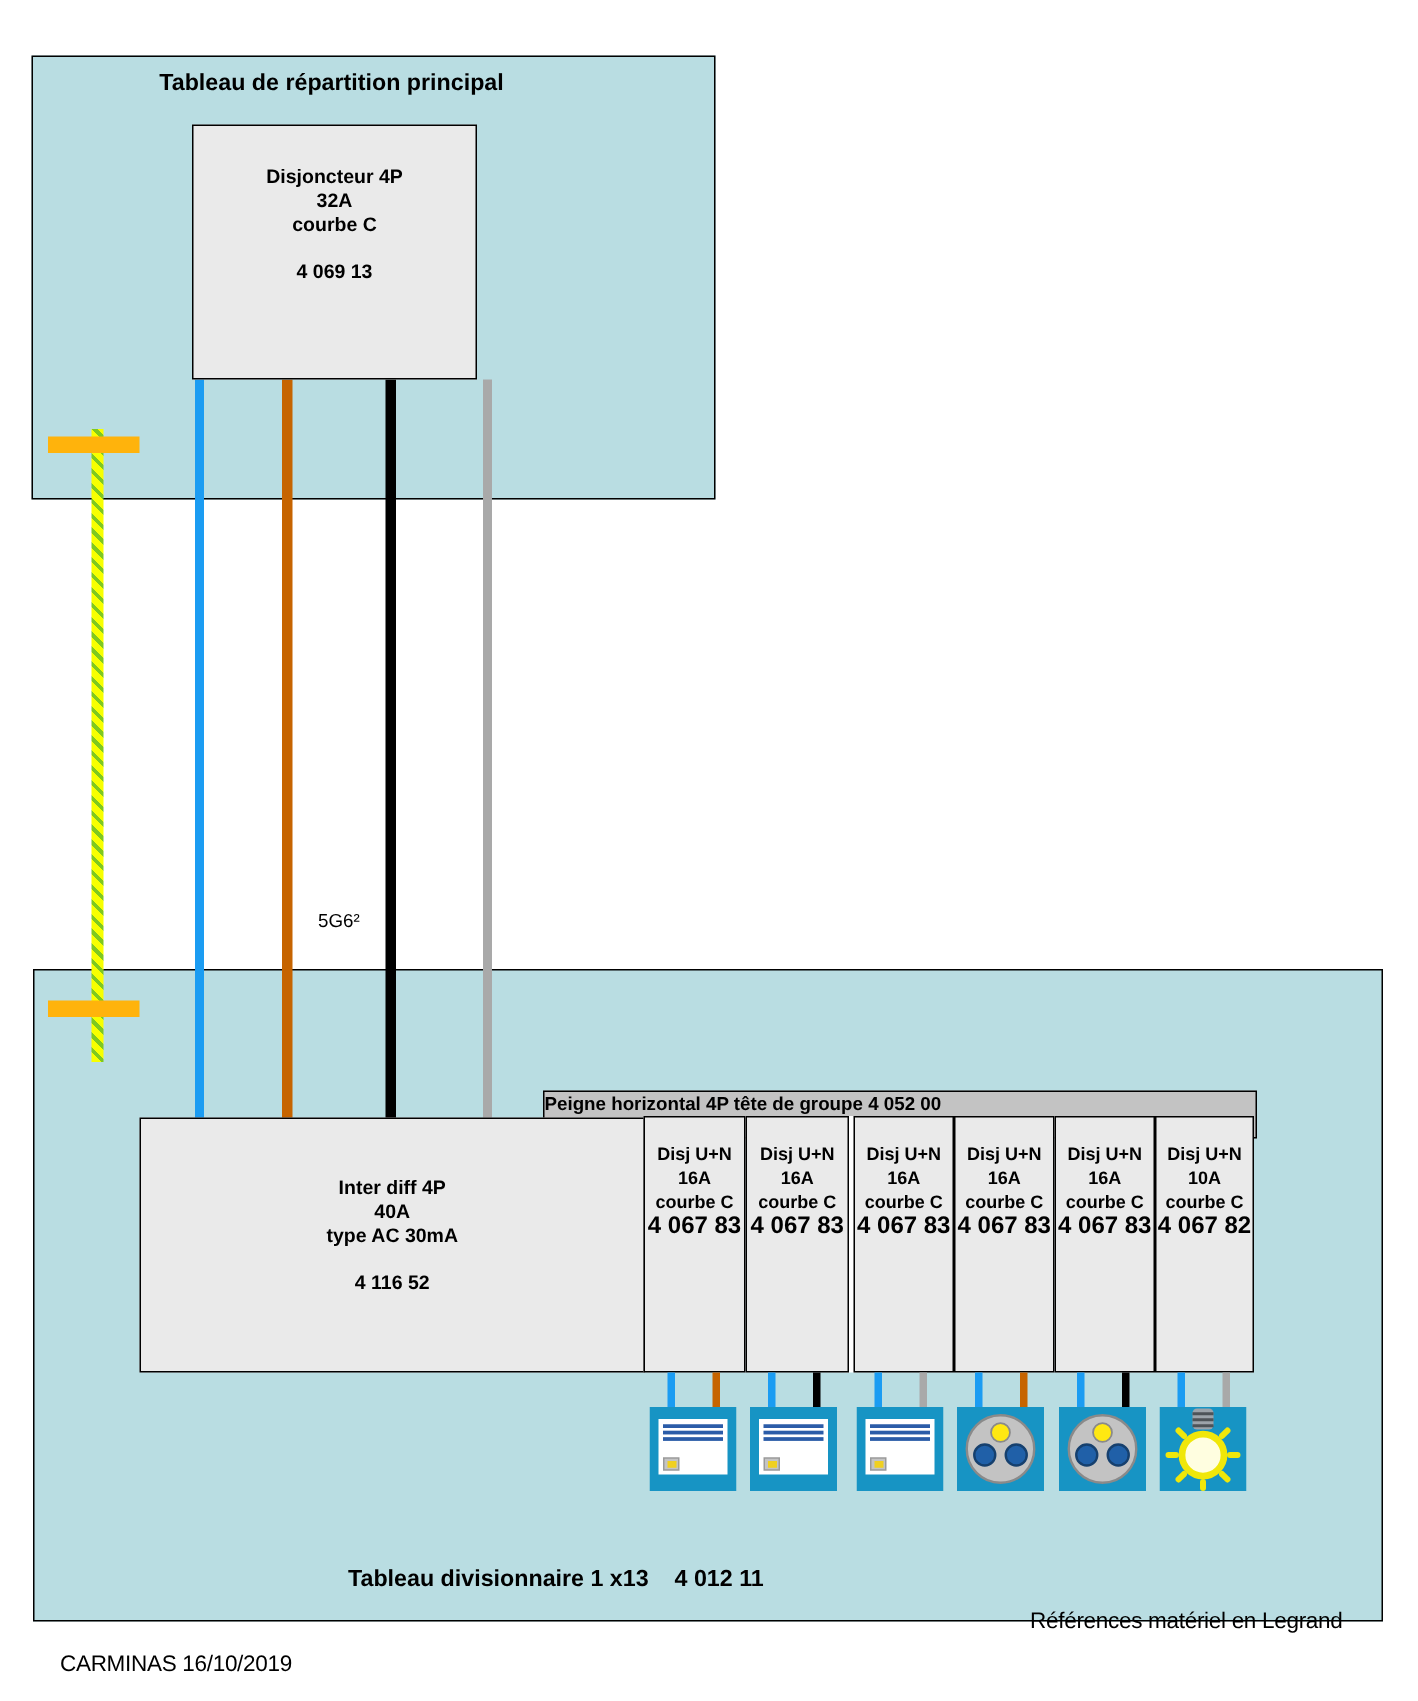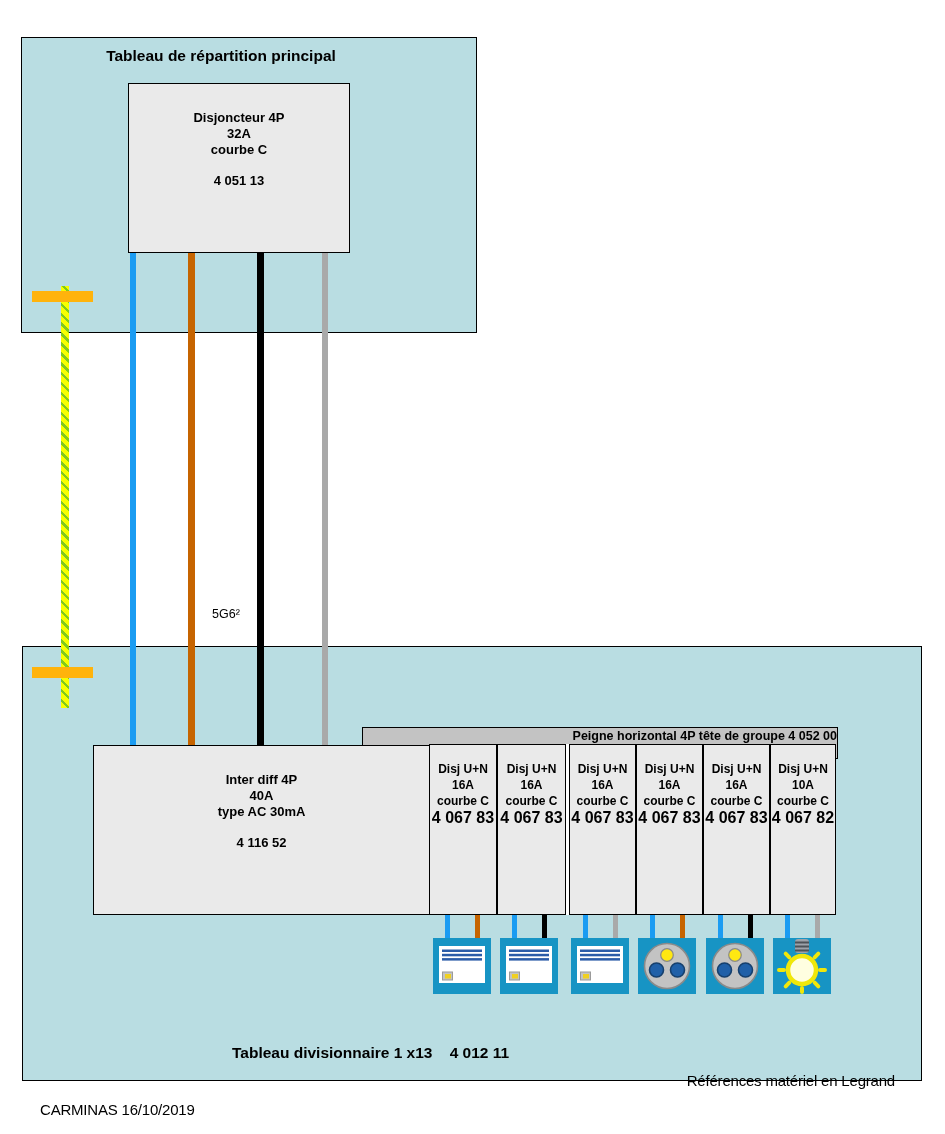--- a/index.html
+++ b/index.html
@@ -17,21 +17,21 @@
   .wire { position:absolute; }
   .earth-wire {
     position:absolute; width:8px;
     background:repeating-linear-gradient(45deg, var(--earth-yellow) 0 4.5px, var(--earth-green) 4.5px 7px);
   }
   .busbar { position:absolute; width:61px; height:11px; background:var(--busbar-orange); }
   .cable-label { position:absolute; font-size:12.5px; }
   .peigne {
     position:absolute; left:362px; top:727px; width:476px; height:32px;
     background:var(--peigne-bg); border:1px solid #000;
-    font-weight:bold; font-size:12.5px; text-align:right; line-height:16px;
+    font-weight:bold; font-size:12.5px; text-align:left; line-height:16px;
   }
   .breaker-box {
     position:absolute; top:744px; height:171px; background:var(--box-bg); border:1px solid #000;
     text-align:center; font-weight:bold; padding-top:16px;
   }
   .breaker-box .bl { font-size:12px; line-height:16px; }
   .breaker-box .bref { font-size:16px; margin-top:0; }
   .gap-strip { position:absolute; background:#fff; }
   .stub { position:absolute; top:915px; height:24px; width:5px; }
   .device { position:absolute; top:938px; width:58px; height:56px; }
@@ -53,30 +53,30 @@
   <div class="busbar" style="left:32px; top:291px;"></div>
   <div class="busbar" style="left:32px; top:667px;"></div>
 
   <div class="wire" style="left: 130px; top: 253px; width: 6px; height: 493px; background: rgb(27, 156, 242);"></div>
   <div class="wire" style="left: 188px; top: 253px; width: 7px; height: 493px; background: rgb(198, 100, 0);"></div>
   <div class="wire" style="left: 257px; top: 253px; width: 7px; height: 493px; background: rgb(0, 0, 0);"></div>
   <div class="wire" style="left: 322px; top: 253px; width: 6px; height: 493px; background: rgb(169, 169, 169);"></div>
 
   <div class="cable-label" style="left:212px; top:607px;">5G6²</div>
 
-  <div class="eq-box" style="left:128px; top:83px; width:222px; height:170px; padding-top:26px;">
+  <div class="eq-box" style="left:128px; top:83px; width:190px; height:170px; padding-top:26px;">
     <div class="ln">Disjoncteur 4P</div>
     <div class="ln">32A</div>
     <div class="ln">courbe C</div>
-    <div class="ref">4 051 13</div>
+    <div class="ref">4 069 13</div>
   </div>
 
   <div class="peigne">Peigne horizontal 4P tête de groupe 4 052 00</div>
 
-  <div class="eq-box" style="left:93px; top:745px; width:337px; height:170px; padding-top:26px;">
+  <div class="eq-box" style="left:93px; top:745px; width:337px; height:170px; padding-top:38px;">
     <div class="ln">Inter diff 4P</div>
     <div class="ln">40A</div>
     <div class="ln">type AC 30mA</div>
     <div class="ref">4 116 52</div>
   </div>
 
   <div class="gap-strip" style="left:563px; top:744px; width:8px; height:171px;"></div>
 
   <div class="breaker-box" style="left:429px; width:68px;">
     <div class="bl">Disj U+N</div>

